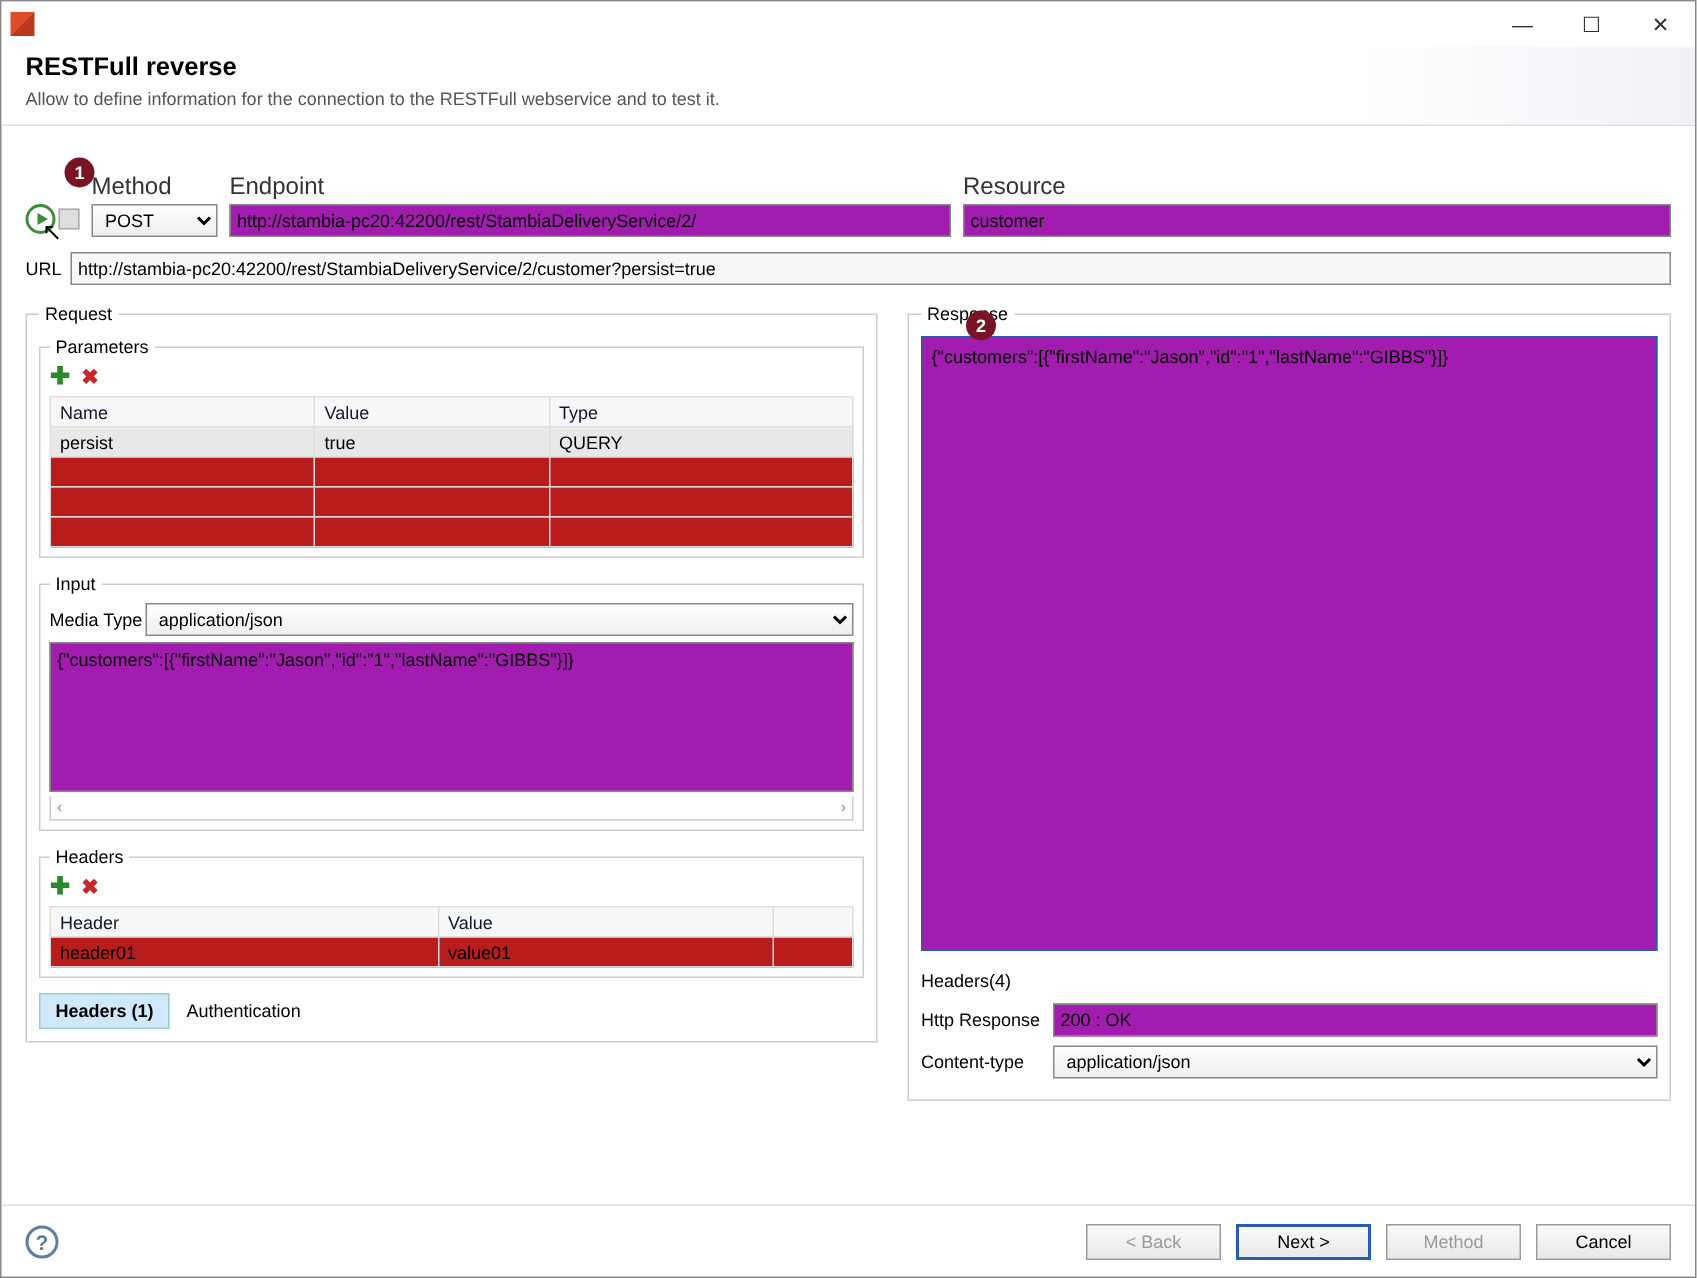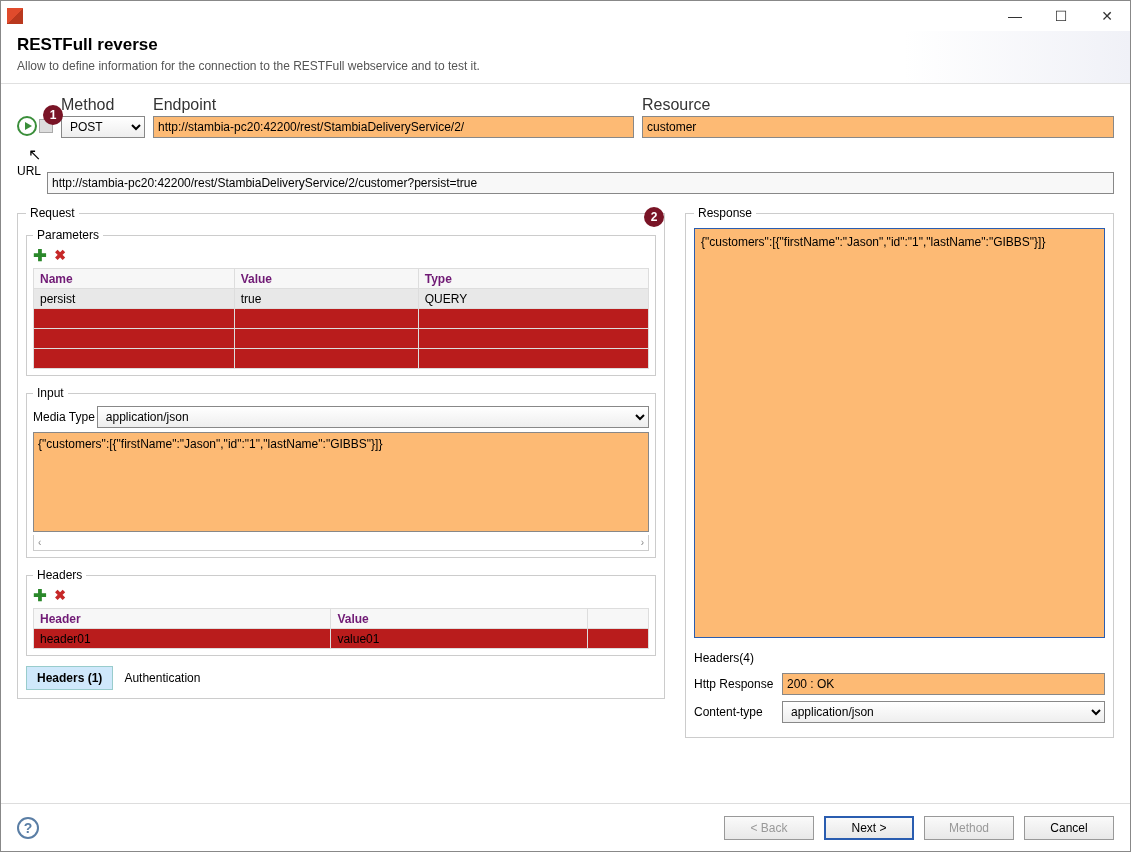--- a/index.html
+++ b/index.html
@@ -17,40 +17,40 @@
 .badge1 { top: 104px; left: 42px; }
 .badge2 { top: 206px; left: 643px; }
 .run-col { display: flex; align-items: center; gap: 2px; padding-bottom: 2px; }
 .run-btn { width: 20px; height: 20px; border: 2px solid #3a8e3a; border-radius: 50%; display: flex; align-items: center; justify-content: center; cursor: pointer; }
 .run-btn::after { content: ""; border-left: 7px solid #3a8e3a; border-top: 4px solid transparent; border-bottom: 4px solid transparent; margin-left: 2px; }
 .cursor { position: absolute; top: 144px; left: 27px; font-size: 16px; color: #000; pointer-events: none; z-index: 20; }
 .stop-btn { width: 14px; height: 14px; background: #ddd; border: 1px solid #aaa; }
 .col { display: flex; flex-direction: column; }
 .col label { font-size: 16px; margin-bottom: 2px; color: #333; }
 .method-col { width: 84px; }
-.endpoint-col { flex: 1; }
+.endpoint-col { flex: 1; margin-top: 20px; }
 .resource-col { width: 472px; }
-select, input[type=text], textarea { border: 1px solid #888; padding: 1px 4px; font-size: 12px; font-family: inherit; background: #fdba74; }
+select, input[type=text], textarea { border: 1px solid #888; padding: 1px 4px; font-size: 12px; font-family: inherit; background: #a21caf; }
 select { height: 22px; background: linear-gradient(#fff, #eee); }
 input[type=text] { height: 22px; }
 .url-row { display: flex; align-items: center; gap: 6px; margin-bottom: 12px; }
 .url-row label { font-size: 12px; width: 24px; }
-.url-row input { flex: 1; background: #f8f8f8; margin-top: 24px; }
+.url-row input { flex: 1; background: #f8f8f8; }
 .main-split { display: flex; gap: 20px; }
-.left-panel { width: 648px; }
+.left-panel { width: 568px; }
 .right-panel { flex: 1; }
 fieldset { border: 1px solid #ccc; padding: 8px; margin-bottom: 10px; font-size: 12px; }
 legend { padding: 0 4px; }
 .inner-group { border: 1px solid #ccc; padding: 6px; margin-bottom: 10px; }
 .tbl-tools { display: flex; gap: 6px; margin-bottom: 6px; }
 .add-icon { width: 14px; height: 14px; display: flex; align-items: center; justify-content: center; color: #2a882a; font-weight: bold; font-size: 16px; cursor: pointer; }
 .del-icon { width: 14px; height: 14px; display: flex; align-items: center; justify-content: center; color: #c62828; font-weight: bold; font-size: 14px; cursor: pointer; }
 table { width: 100%; border-collapse: collapse; font-size: 12px; }
 table th, table td { border: 1px solid #ddd; padding: 2px 6px; text-align: left; height: 20px; background: #b91c1c; }
-table th { background: #f7f7f7; font-weight: bold; color: #701a75; }
+table th { background: #f7f7f7; font-weight: normal; color: #0f172a; }
 table tr.sel td { background: #e8e8e8; }
 .media-row { display: flex; align-items: center; gap: 2px; margin-bottom: 4px; }
 .media-row label { font-size: 12px; }
 .media-row select { flex: 1; }
 .body-area { width: 100%; height: 100px; resize: none; overflow: auto; padding: 4px; }
 .body-wrap { position: relative; }
 .scroll-hints { display: flex; justify-content: space-between; height: 16px; border: 1px solid #ccc; border-top: none; font-size: 10px; color: #888; align-items: center; padding: 0 4px; }
 .tabs { display: flex; margin-top: 6px; }
 .tab { padding: 4px 10px; font-size: 12px; border: 1px solid transparent; cursor: pointer; }
 .tab.active { background: #cfe8fb; border: 1px solid #9cc; font-weight: bold; }

